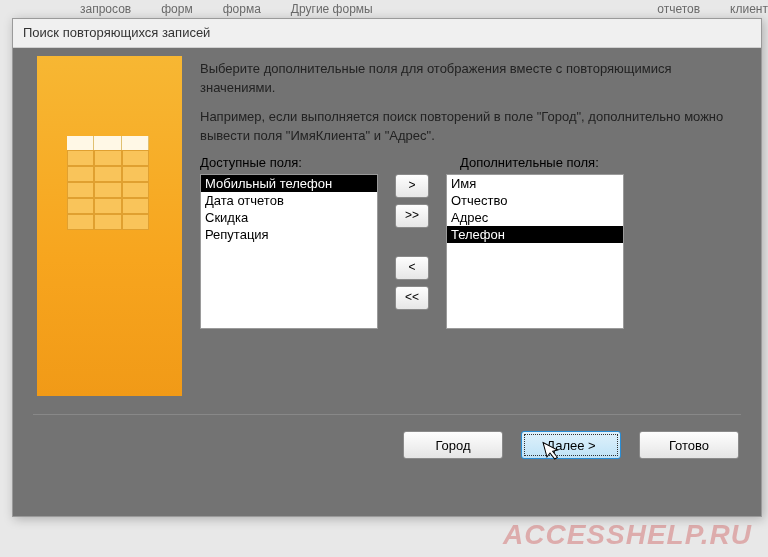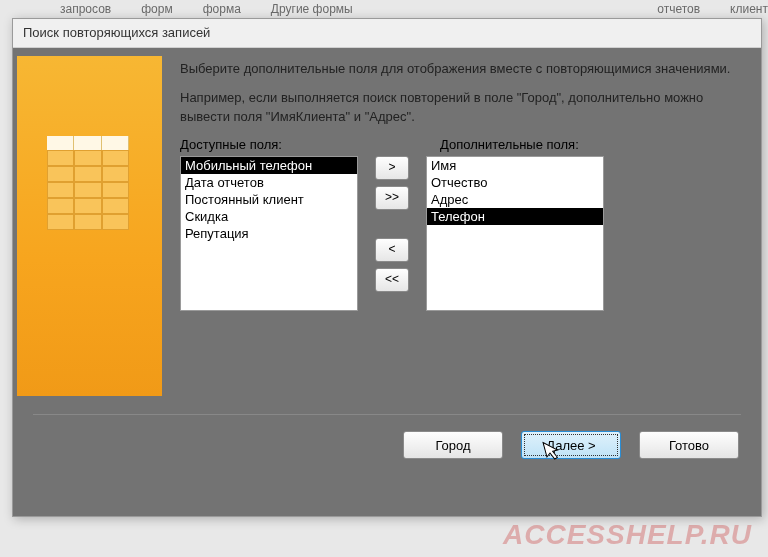--- a/index.html
+++ b/index.html
@@ -15,21 +15,21 @@
   }
   .bg-text {
     position: absolute;
     top: 2px;
     left: 0;
     right: 0;
     color: #6a6a6a;
     font-size: 12px;
     display: flex;
     gap: 30px;
-    padding-left: 60px;
+    padding-left: 80px;
     pointer-events: none;
   }
   .dialog {
     position: absolute;
     top: 18px;
     left: 12px;
     right: 6px;
     bottom: 40px;
     background: #737373;
     border: 1px solid #9a9a9a;
@@ -39,21 +39,21 @@
     height: 28px;
     line-height: 28px;
     padding-left: 10px;
     background: #f0f0f0;
     border-bottom: 1px solid #d0d0d0;
     color: #333;
     font-size: 13px;
   }
   .dialog-body {
     display: flex;
-    padding: 8px 18px 8px 4px;
+    padding: 8px 18px 8px 24px;
   }
   .side-graphic {
     width: 145px;
     height: 340px;
     background: linear-gradient(180deg,#f7b733 0%,#f7a51e 60%,#f19a17 100%);
     position: relative;
   }
   .side-graphic .table {
     position: absolute;
     top: 80px;
@@ -224,21 +224,20 @@
 
       <div class="labels-row">
         <div class="label-left">Доступные поля:</div>
         <div class="label-right">Дополнительные поля:</div>
       </div>
 
       <div class="lists-row">
         <div class="listbox" id="available-list">
             <div class="item selected">Мобильный телефон</div>
             <div class="item">Дата отчетов</div>
-            <div class="item">Постоянный клиент</div>
             <div class="item">Скидка</div>
             <div class="item">Репутация</div>
           </div>
 
         <div class="btncol">
           <div class="movebtn">&gt;</div>
           <div class="movebtn">&gt;&gt;</div>
           <div class="gap"></div>
           <div class="movebtn">&lt;</div>
           <div class="movebtn">&lt;&lt;</div>

